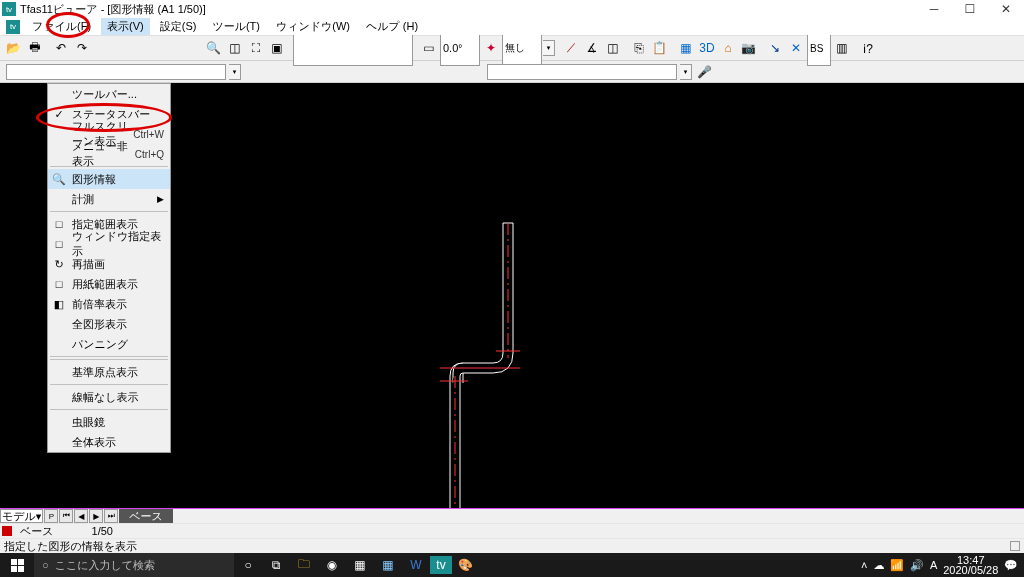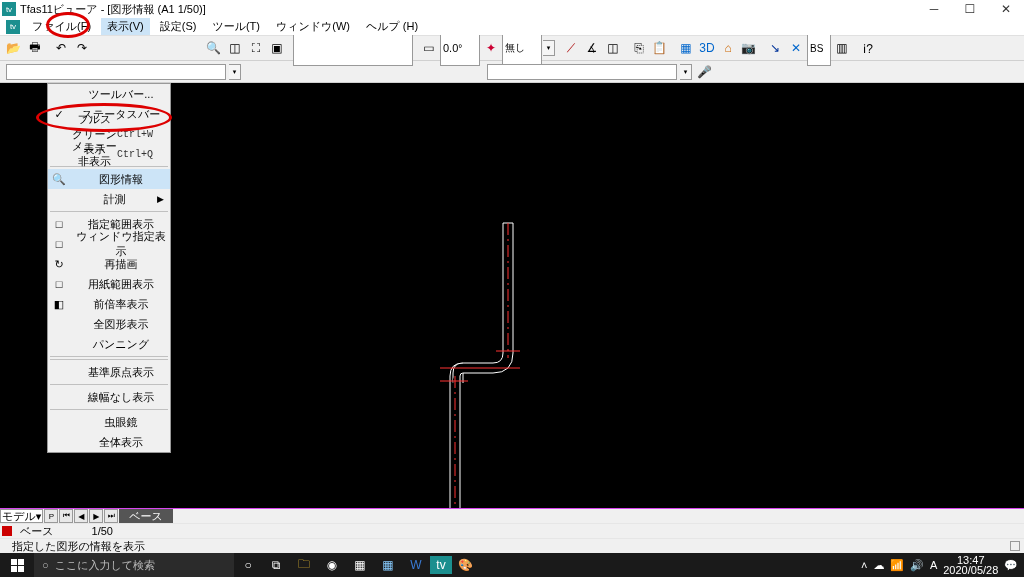--- a/index.html
+++ b/index.html
@@ -15,38 +15,38 @@
 .circle1 { position: absolute; left: 46px; top: -6px; width: 44px; height: 26px; border: 3px solid #d00; border-radius: 50%; pointer-events: none; z-index: 100; }
 .toolbar1 { height: 26px; background: #f0f0f0; border-top: 1px solid #e0e0e0; border-bottom: 1px solid #d0d0d0; display: flex; align-items: center; padding-left: 4px; gap: 1px; }
 .tbtn { width: 20px; height: 20px; display: flex; align-items: center; justify-content: center; font-size: 12px; }
 .tsep { width: 4px; height: 20px; }
 .tcombo { height: 36px; border: 1px solid #999; background: #fff; padding: 0 2px; font-size: 10px; display: flex; align-items: center; min-width: 40px; }
 .tcombo.wide { min-width: 120px; }
 .toolbar2 { height: 22px; background: #f0f0f0; border-bottom: 1px solid #d0d0d0; display: flex; align-items: center; padding-left: 6px; gap: 3px; }
 .tinput { height: 16px; border: 1px solid #999; background: #fff; min-width: 220px; }
 .tinput.mid { min-width: 190px; }
 .ddarrow { width: 12px; height: 16px; border: 1px solid #999; border-left: none; background: #f5f5f5; display: flex; align-items: center; justify-content: center; font-size: 7px; }
-.canvas-wrap { position: relative; height: 425px; background: #000; overflow: hidden; text-align: center; }
+.canvas-wrap { position: relative; height: 425px; background: #000; overflow: hidden; }
 .canvas-wrap svg { position: absolute; left: 0; top: 0; }
 .dropdown { position: absolute; left: 47px; top: 0; width: 124px; background: #f0f0f0; border: 1px solid #999; box-shadow: 2px 2px 3px rgba(0,0,0,.3); z-index: 50; }
 .dropdown .mrow { display: flex; align-items: center; height: 20px; padding-left: 2px; font-size: 11px; }
 .dropdown .micon { width: 18px; height: 16px; display: flex; align-items: center; justify-content: center; margin-right: 4px; font-size: 11px; }
 .dropdown .mlabel { flex: 1; }
-.dropdown .msc { font-size: 10px; color: #333; padding-right: 17px; font-family: Liberation Mono, monospace; }
+.dropdown .msc { font-size: 10px; color: #333; padding-right: 6px; }
 .dropdown .marrow { padding-right: 6px; font-size: 9px; }
 .dropdown .msep { height: 1px; background: #c0c0c0; margin: 2px 2px; }
 .dropdown .hl { background: #cce4f7; }
 .circle2 { position: absolute; left: 36px; top: 20px; width: 136px; height: 29px; border: 3px solid #d00; border-radius: 50%/50%; pointer-events: none; z-index: 101; }
 .bottombar { height: 15px; background: #f0f0f0; display: flex; align-items: center; font-size: 10px; border-top: 1px solid #d946ef; }
 .bcombo { height: 14px; border: 1px solid #999; background: #fff; padding: 0 1px; display: flex; align-items: center; margin-right: 1px; }
 .bbtn { width: 14px; height: 14px; border: 1px solid #999; background: #e8e8e8; display: flex; align-items: center; justify-content: center; font-size: 8px; margin-right: 1px; }
 .tabstrip { height: 15px; background: #f0f0f0; display: flex; align-items: center; font-size: 10px; border-top: 1px solid #e6e6e6; }
 .tabstrip .tabsq { width: 10px; height: 10px; background: #c00; margin: 0 2px; }
 .tabstrip .tabname { padding: 0 6px; }
-.status { height: 15px; background: #f0f0f0; padding-left: 12px; font-size: 10px; display: flex; align-items: center; border-top: 1px solid #e6e6e6; }
+.status { height: 15px; background: #f0f0f0; padding-left: 4px; font-size: 10px; display: flex; align-items: center; border-top: 1px solid #e6e6e6; }
 .status .sright { margin-left: auto; padding-right: 4px; display: flex; align-items: center; gap: 2px; }
 .status .ssq { width: 10px; height: 10px; border: 1px solid #999; }
 .taskbar { height: 24px; background: #1a1a1a; display: flex; align-items: center; color: #fff; font-size: 10px; }
 .taskbar .start { width: 34px; height: 24px; display: flex; align-items: center; justify-content: center; background: #1a1a1a; }
 .taskbar .wingrid { display: grid; grid-template: 6px 6px / 6px 6px; gap: 1px; }
 .taskbar .wingrid div { background: #fff; }
 .taskbar .search { display: flex; align-items: center; background: #2b2b2b; height: 24px; padding: 0 8px; width: 200px; gap: 6px; color: #bbb; }
 .taskbar .ticon { width: 28px; height: 24px; display: flex; align-items: center; justify-content: center; font-size: 12px; }
 .taskbar .tray { margin-left: auto; display: flex; align-items: center; gap: 6px; padding-right: 6px; font-size: 10px; }
 .taskbar .clock { text-align: center; line-height: 10px; font-size: 9px; }

